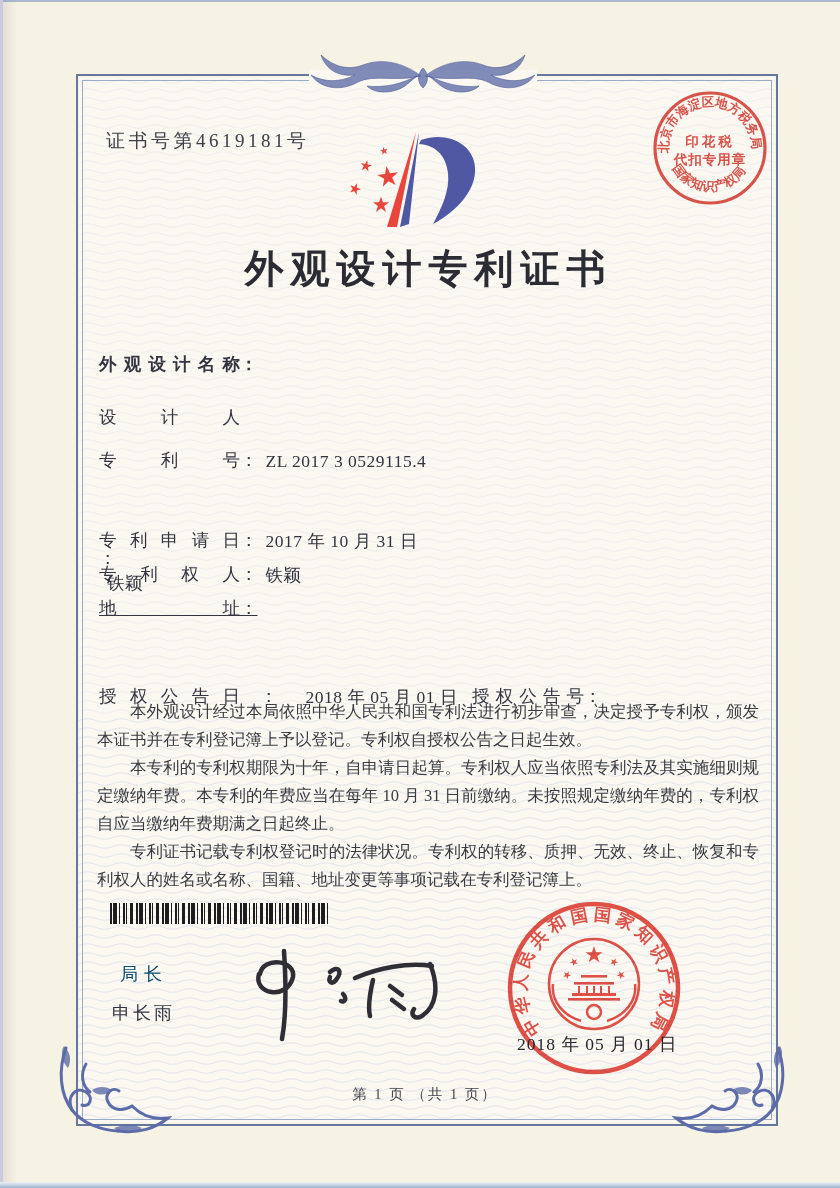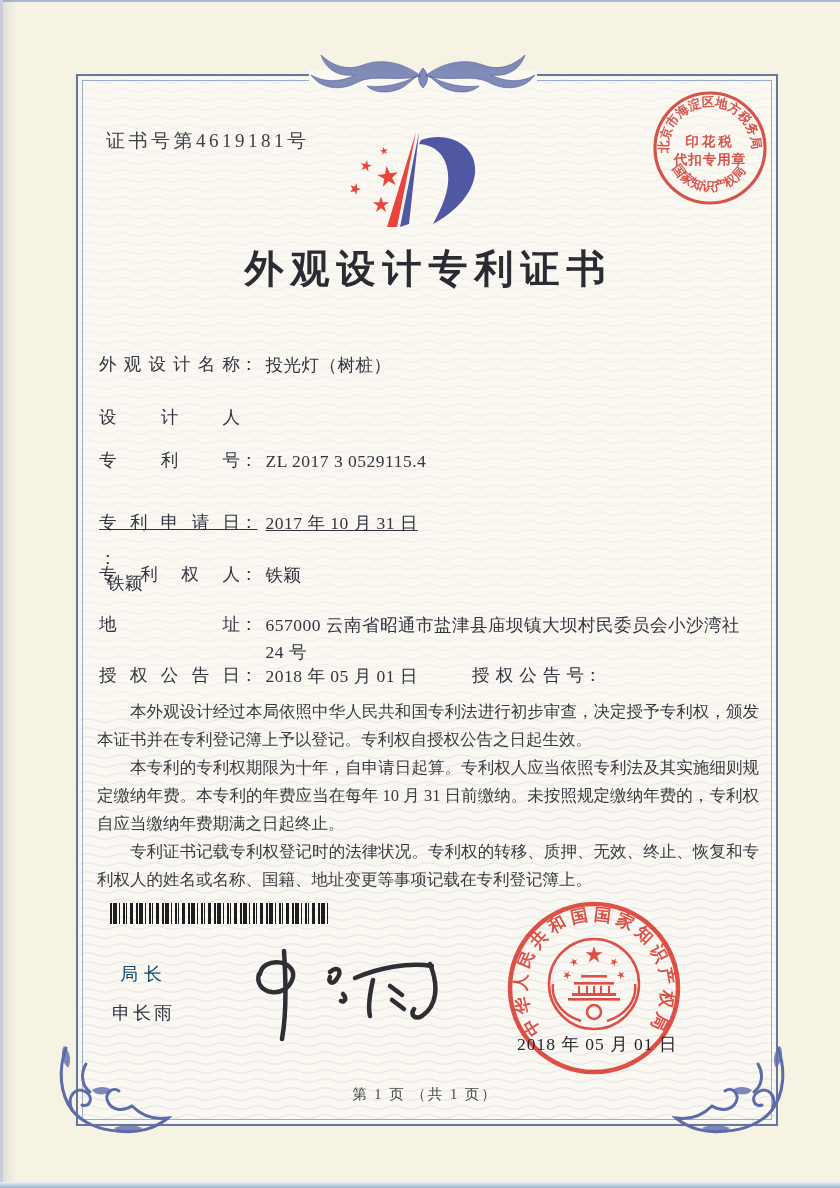--- a/index.html
+++ b/index.html
@@ -23,22 +23,22 @@
   .waves{left:79px;top:77px;width:696px;height:1046px;}
   
   .cert-no{left:106px;top:128px;font-size:19px;letter-spacing:3.5px;color:#3d3e46;}
   .title{left:76px;top:242px;width:698px;text-align:center;font-size:39px;font-weight:bold;
     letter-spacing:7px;text-indent:7px;color:#2b2b33;}
   .row{left:99px;width:662px;display:flex;align-items:flex-start;
     font-size:17.5px;color:#333440;}
   .lbl{width:141px;flex:0 0 141px;text-align:justify;text-align-last:justify;}
   .cln{flex:0 0 14px;}
   .val{margin-left:8px;letter-spacing:.5px;flex:1;line-height:27px;}
-  .r0{top:352px;} .r1{top:405px;flex-direction:column;} .r2{top:448px;} .r3{top:510px;text-decoration:underline;}
-  .r4{top:562px;} .r5{top:612px;} .r6{top:663px;}
+  .r0{top:352px;font-weight:bold;} .r1{top:405px;flex-direction:column;} .r2{top:448px;} .r3{top:528px;}
+  .r4{top:562px;} .r5{top:596px;text-decoration:underline;} .r6{top:684px;gap:20px;}
   .grp2{position:absolute;left:373px;top:0;display:flex;width:300px;}
   .lbl2{width:112px;flex:0 0 112px;text-align:justify;text-align-last:justify;}
   .paras{left:97px;top:698px;width:662px;font-size:16.5px;line-height:28px;
     text-align:justify;color:#3a3b41;}
   .paras p{margin:0;text-indent:33px;}
   .barcode{left:110px;top:903px;width:219px;height:21px;
     background:repeating-linear-gradient(90deg,
       #1d1d1f 0 2px,rgba(0,0,0,0) 2px 3px,#1d1d1f 3px 7px,rgba(0,0,0,0) 7px 9px,
       #1d1d1f 9px 10px,rgba(0,0,0,0) 10px 13px,#1d1d1f 13px 15px,rgba(0,0,0,0) 15px 16px,
       #1d1d1f 16px 17px,rgba(0,0,0,0) 17px 20px,#1d1d1f 20px 23px,rgba(0,0,0,0) 23px 26px);}
@@ -147,21 +147,20 @@
     <polygon points="69,2 50,97 59,94"></polygon>
     <path d="M 71,10 C 96,1 123,13 125,37 C 127,60 106,82 83,94 C 91,79 100,61 98,43 C 96,25 85,15 69,14 Z"></path>
   </g>
 </svg>
 
 <div class="abs title">外观设计专利证书</div>
 
 <div class="abs row r0">
   <div class="lbl">外观设计名称</div>
   <div class="cln">：</div>
-  <div class="val">投光灯（树桩）</div>
 </div>
 <div class="abs row r1">
   <div class="lbl">设计人</div>
   <div class="cln">：</div>
   <div class="val">铁颖</div>
 </div>
 <div class="abs row r2">
   <div class="lbl">专利号</div>
   <div class="cln">：</div>
   <div class="val">ZL 2017 3 0529115.4</div>
@@ -172,21 +171,20 @@
   <div class="val">2017 年 10 月 31 日</div>
 </div>
 <div class="abs row r4">
   <div class="lbl">专利权人</div>
   <div class="cln">：</div>
   <div class="val">铁颖</div>
 </div>
 <div class="abs row r5">
   <div class="lbl">地址</div>
   <div class="cln">：</div>
-  <div class="val" style="max-width:500px;">657000 云南省昭通市盐津县庙坝镇大坝村民委员会小沙湾社 24 号</div>
 </div>
 <div class="abs row r6" style="position:absolute;">
   <div class="lbl">授权公告日</div>
   <div class="cln">：</div>
   <div class="val">2018 年 05 月 01 日</div>
   <div class="grp2">
     <div class="lbl2">授权公告号</div>
     <div class="cln">：</div>
   </div>
 </div>

